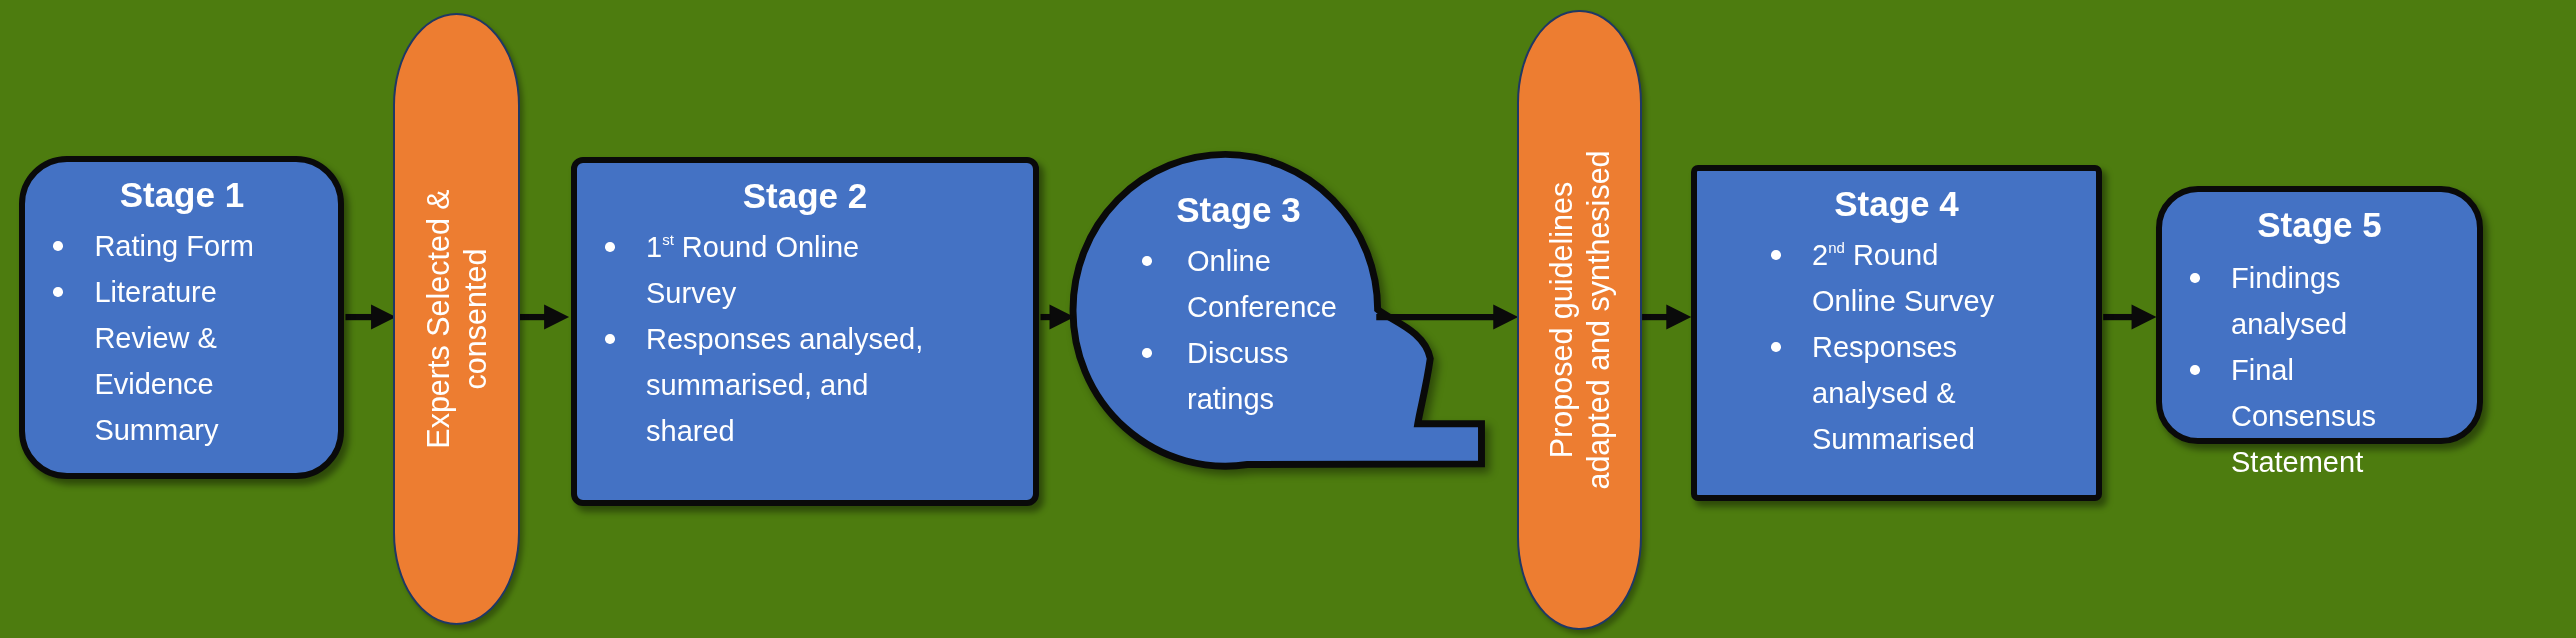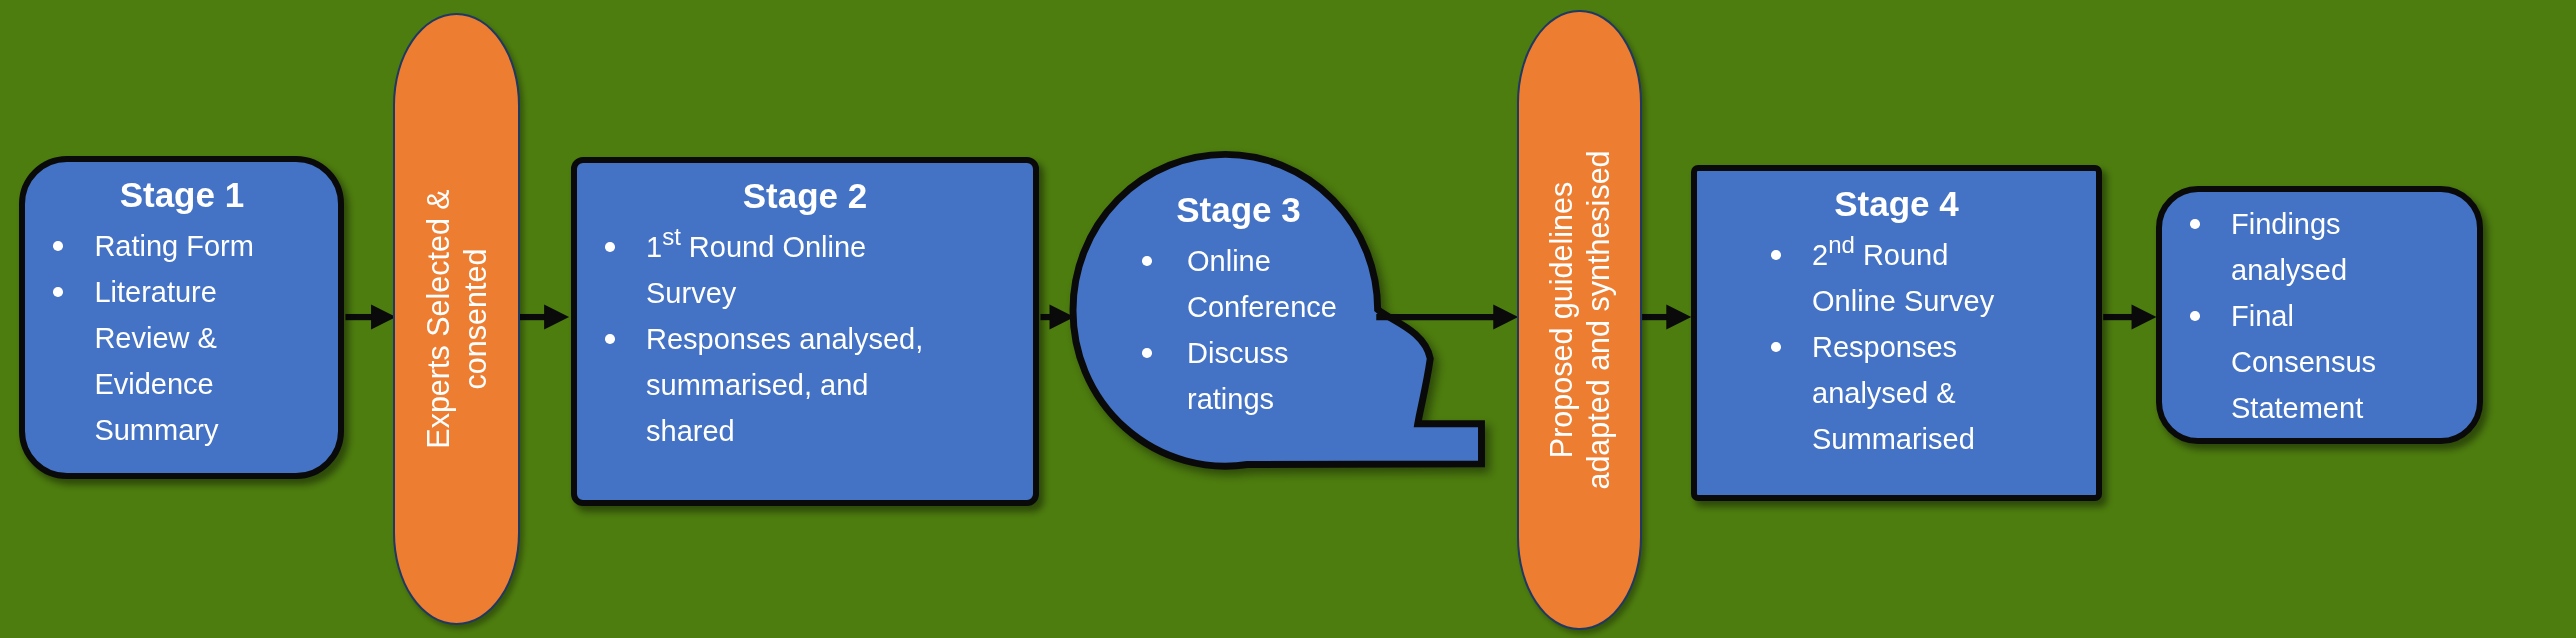--- a/index.html
+++ b/index.html
@@ -45,21 +45,21 @@
     padding-left:69px;
   }
   ul.bullets li::before{
     content:"";
     position:absolute;
     left:28px;top:18px;
     width:9.7px;height:9.7px;
     border-radius:50%;
     background:#ffffff;
   }
-  sup{font-size:24px;line-height:0;vertical-align:12.5px;}
+  sup{font-size:15px;line-height:0;vertical-align:12.5px;}
 
   
   .s1{left:19.4px;top:156px;width:325px;height:323px;border-radius:48px;}
   .s1 ul.bullets{width:242px;}
   .s2{left:571px;top:157px;width:468px;height:349px;border-radius:12px;}
   .s2 ul.bullets{width:367px;}
   .s4{left:1691px;top:165px;width:411px;height:336px;border-radius:7px;}
   .s4 ul.bullets{width:267px;padding-left:46px;}
   .s5{left:2156px;top:186px;width:327px;height:258px;border-radius:42px;}
   .s5 ul.bullets{width:284px;margin-top:9px;}
@@ -176,20 +176,21 @@
 
   <div class="stage s4">
     <div class="title">Stage 4</div>
     <ul class="bullets">
       <li><span>2</span><sup>nd</sup><span> Round Online Survey</span></li>
       <li><span>Responses analysed &amp; Summarised</span></li>
     </ul>
   </div>
 
   <div class="stage s5">
+    <div class="title">Stage 5</div>
     <ul class="bullets">
       <li><span>Findings analysed</span></li>
       <li><span>Final Consensus Statement</span></li>
     </ul>
   </div>
 
 </div>
 
 
 </body></html>

